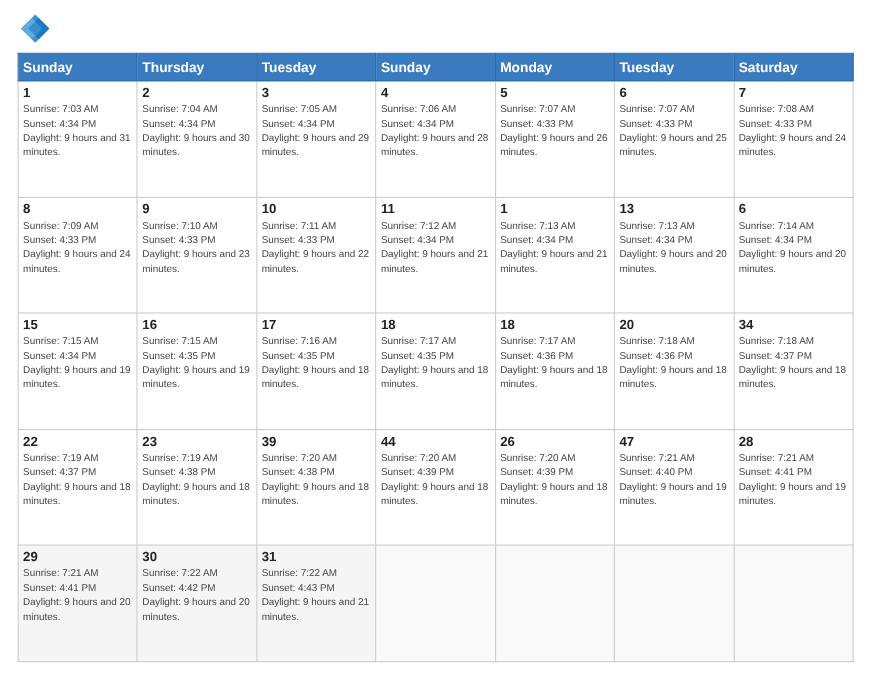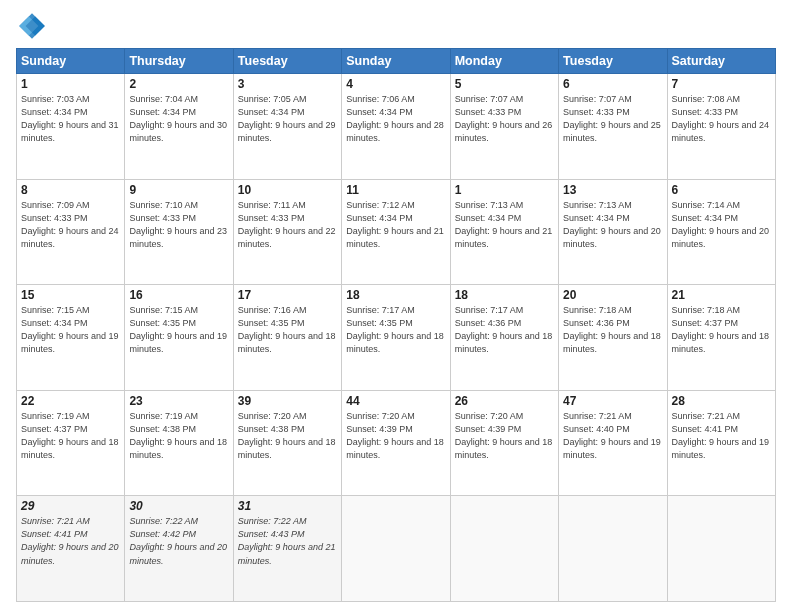--- a/index.html
+++ b/index.html
@@ -74,21 +74,20 @@
       border: 1px solid #ccc;
       vertical-align: top;
       padding: 3px 4px;
       font-size: 9.5px;
       color: #333;
       background: #fff;
       height: 88px;
     }
     .calendar tbody tr:last-child td {
       background: #f5f5f5;
-      font-style: italic;
     }
     .day-num {
       font-size: 12px;
       font-weight: bold;
       color: #222;
       display: block;
       margin-bottom: 2px;
     }
     .day-detail {
       font-size: 9px;
@@ -213,21 +212,21 @@
           </td>
           <td>
             <span class="day-num">18</span>
             <div class="day-detail">Sunrise: 7:17 AM<br>Sunset: 4:36 PM<br>Daylight: 9 hours and 18 minutes.</div>
           </td>
           <td>
             <span class="day-num">20</span>
             <div class="day-detail">Sunrise: 7:18 AM<br>Sunset: 4:36 PM<br>Daylight: 9 hours and 18 minutes.</div>
           </td>
           <td>
-            <span class="day-num">21</span>
+            <span class="day-num">34</span>
             <div class="day-detail">Sunrise: 7:18 AM<br>Sunset: 4:37 PM<br>Daylight: 9 hours and 18 minutes.</div>
           </td>
         </tr>
         <tr>
           <td>
             <span class="day-num">22</span>
             <div class="day-detail">Sunrise: 7:19 AM<br>Sunset: 4:37 PM<br>Daylight: 9 hours and 18 minutes.</div>
           </td>
           <td>
             <span class="day-num">23</span>

